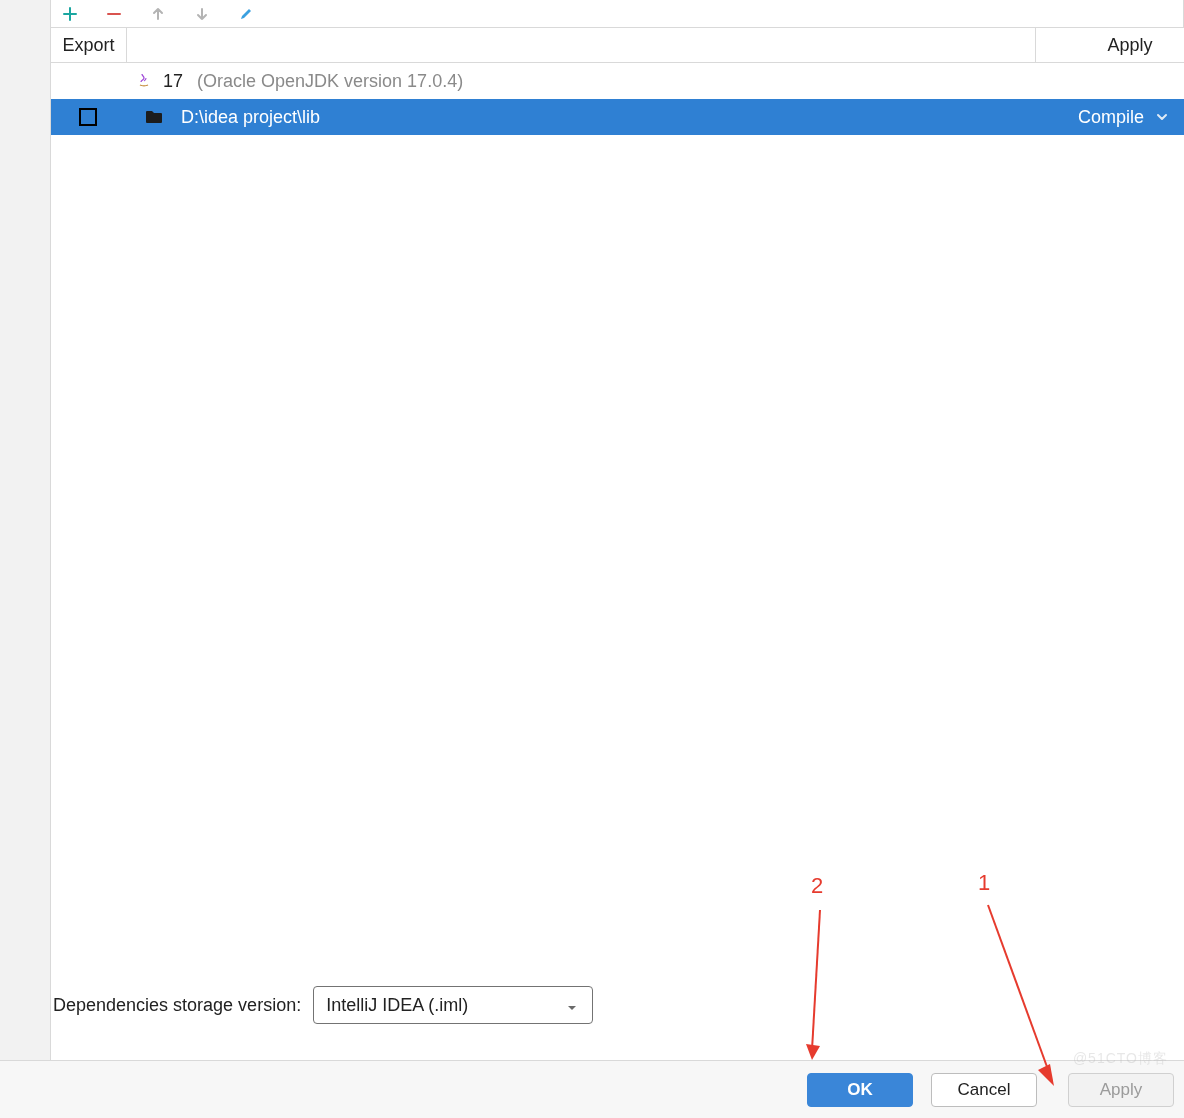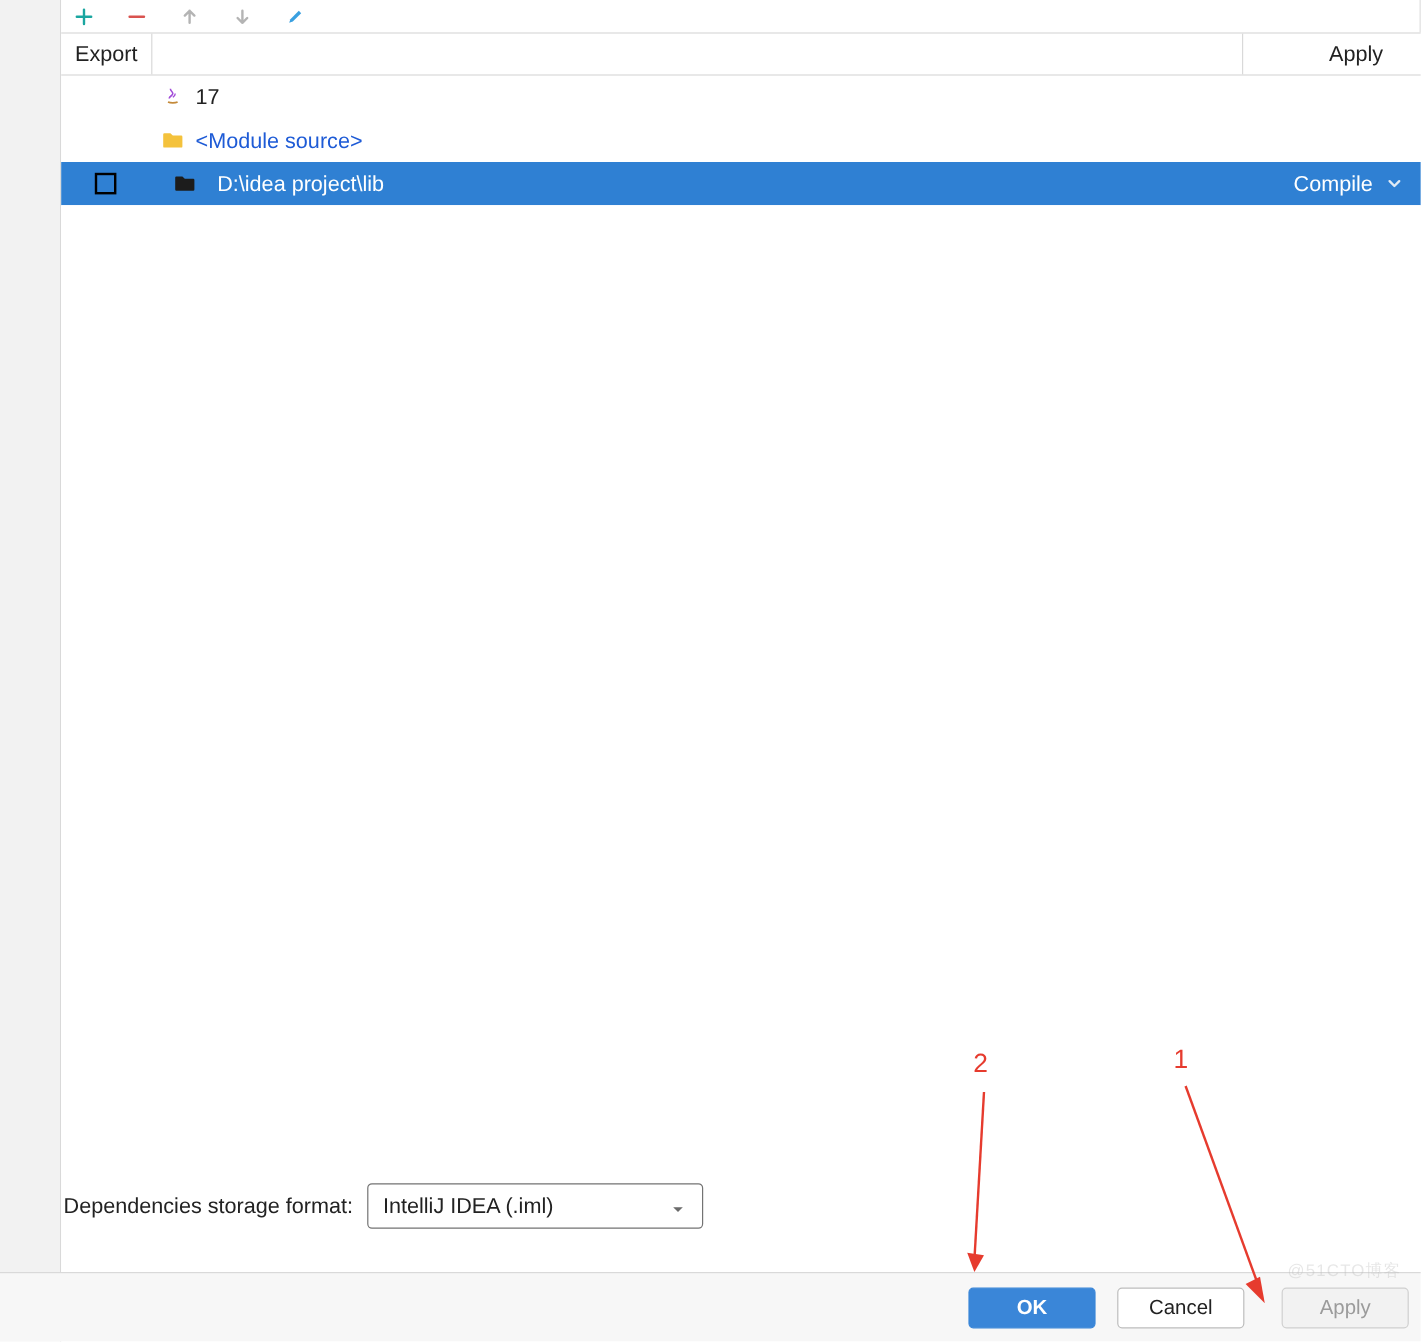--- a/index.html
+++ b/index.html
@@ -87,30 +87,23 @@
     <div class="list">
       <div class="row sdk">
         <span class="icon">
           <svg width="18" height="18" viewBox="0 0 18 18">
               <path d="M5 13c2 1 6 1 8 0" stroke="#c48a3a" stroke-width="1.3" fill="none"></path>
               <path d="M6 10c0-2 3-2 3-4s-2-2-2-4" stroke="#a04ad8" stroke-width="1.3" fill="none"></path>
               <path d="M9 9c1-1 2-1 2-3" stroke="#a04ad8" stroke-width="1.1" fill="none"></path>
             </svg>
         </span>
         <span class="ver">17</span>
+        <span class="desc">(Oracle OpenJDK version 17.0.4)</span>
       </div>
 
-      <div class="row src">
-        <span class="icon">
-          <svg width="18" height="16" viewBox="0 0 18 16">
-              <path d="M1 3a1 1 0 011-1h5l2 2h7a1 1 0 011 1v8a1 1 0 01-1 1H2a1 1 0 01-1-1V3z" fill="#f4c23c"></path>
-            </svg>
-        </span>
-        <span>&lt;Module source&gt;</span>
-      </div>
 
       <div class="row selected">
         <span class="chk"></span>
         <span class="lib-icon icon">
           <svg width="18" height="16" viewBox="0 0 18 16">
               <path d="M1 3a1 1 0 011-1h5l2 2h7a1 1 0 011 1v8a1 1 0 01-1 1H2a1 1 0 01-1-1V3z" fill="#1c1c1c"></path>
             </svg>
         </span>
         <span class="path">D:\idea project\lib</span>
         <span class="scope">
@@ -120,21 +113,21 @@
                 <path d="M3 5l4 4 4-4" stroke="#dfeaf5" stroke-width="2" fill="none" stroke-linecap="round" stroke-linejoin="round"></path>
               </svg>
           </span>
         </span>
       </div>
     </div>
 
     <div class="list-space"></div>
 
     <div class="storage-row">
-      <span class="label">Dependencies storage format:</span>
+      <span class="label">Dependencies storage version:</span>
       <div class="combo">
         <span class="combo-text">IntelliJ IDEA (.iml)</span>
         <span class="tri">
           <svg width="12" height="12" viewBox="0 0 12 12">
               <path d="M2 4l4 4 4-4z" fill="#6a6a6a"></path>
             </svg>
         </span>
       </div>
     </div>
 

